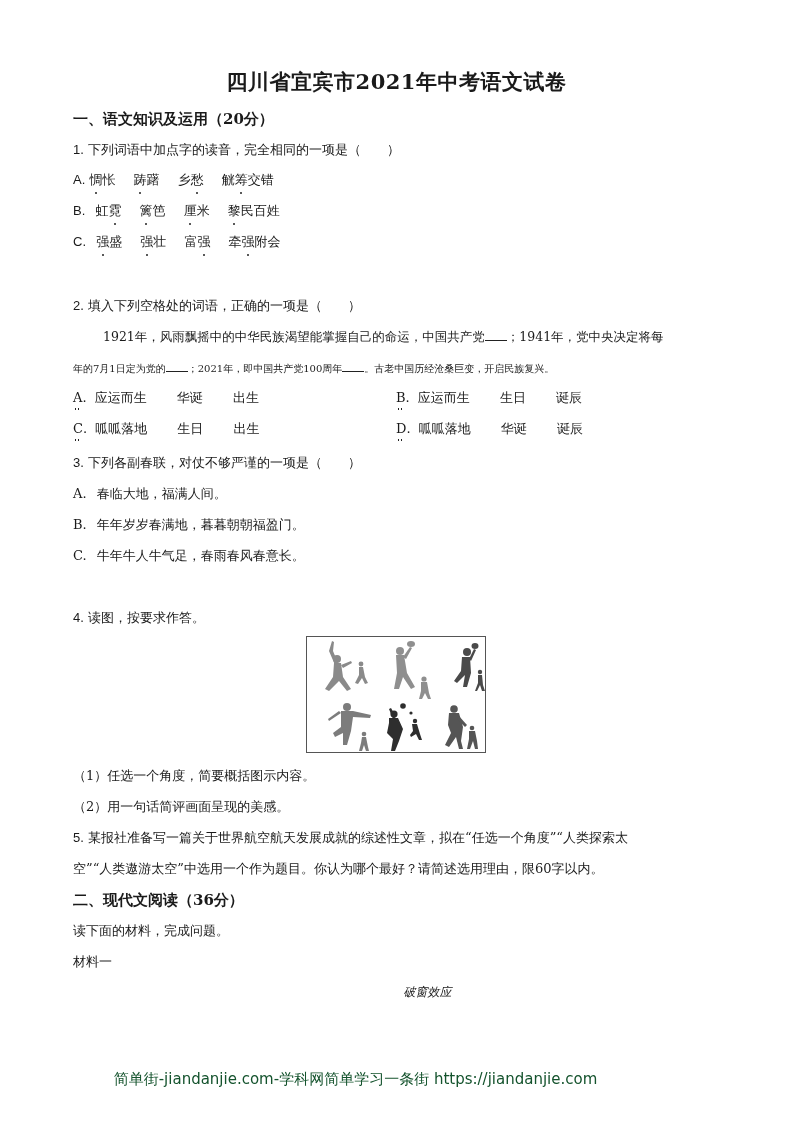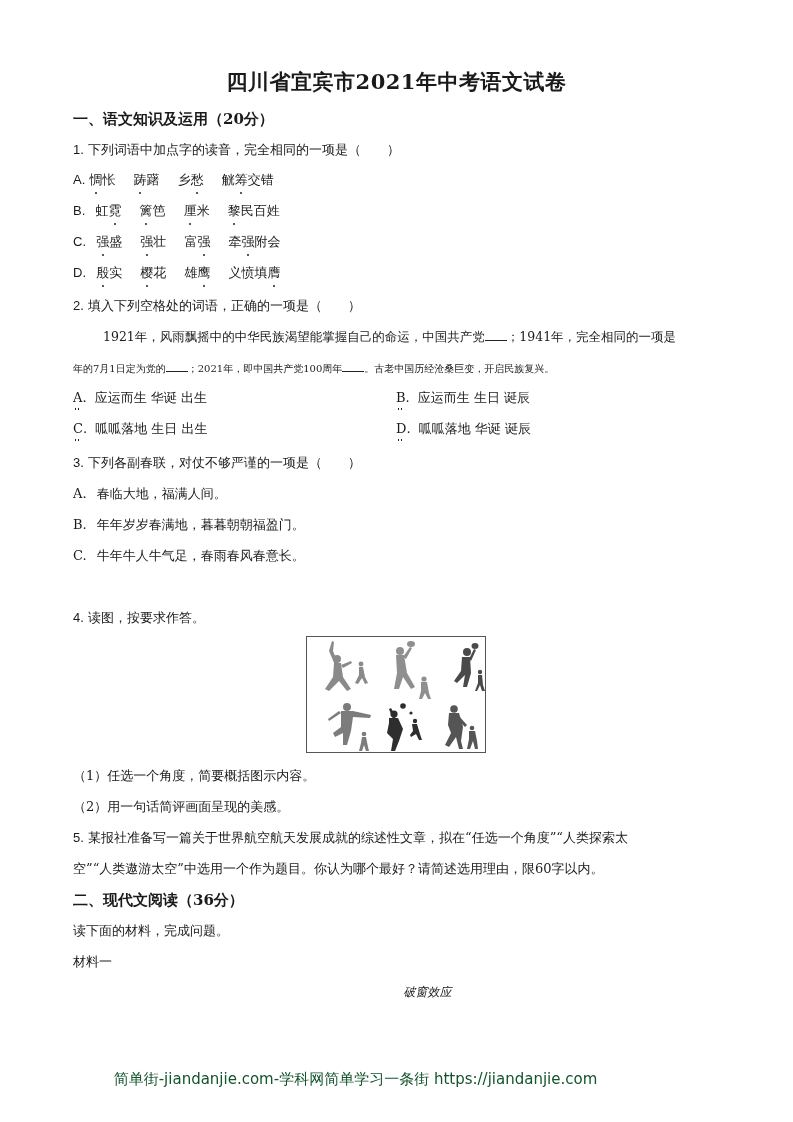--- a/index.html
+++ b/index.html
@@ -11,21 +11,21 @@
     .section { left: 73px; font-size: 15px; font-weight: bold; }
     .line { font-size: 13px; }
     .qnum { font-family: "Liberation Sans", "DejaVu Sans", sans-serif; }
     .dot { position: relative; display: inline-block; }
     .dot::after { content: ""; position: absolute; left: 50%; bottom: -5px; width: 2px; height: 2px; margin-left: -1px; background: #222; border-radius: 50%; }
     .ddot { position: relative; display: inline-block; }
     .ddot::after { content: ""; position: absolute; left: 1px; bottom: -5px; width: 6px; height: 2px;
       background: radial-gradient(circle, #222 0.9px, transparent 1.1px) 0 0 / 3px 2px repeat-x; }
     .opt { display: inline-block; }
     .gap1 { margin-left: 14px; }
-    .gap2 { margin-left: 0; }
+    .gap2 { margin-left: 26px; }
     .blank { display: inline-block; width: 22px; border-bottom: 1px solid #222; height: 12px; vertical-align: baseline; }
     .figure { left: 306px; top: 636px; width: 178px; height: 115px; border: 1px solid #555; background: #fff; overflow: hidden; }
     .footer { left: 0; width: 711px; text-align: center; top: 1070px; font-family: "DejaVu Sans", sans-serif; font-size: 15px; color: #14532d; }
     .subtitle { left: 0; width: 793px; text-align: center; top: 984px; font-size: 12px; font-style: italic; padding-left: 31px; }
   </style>
 </head>
 <body>
 
 <div class="page">
 
@@ -55,35 +55,28 @@
   </div>
 
   <div class="abs line" style="left:73px; top:233px;">
     <span class="qnum">C.</span>
     <span class="opt" style="margin-left:6px;"><span class="dot">强</span>盛</span>
     <span class="opt gap1"><span class="dot">强</span>壮</span>
     <span class="opt gap1">富<span class="dot">强</span></span>
     <span class="opt gap1">牵<span class="dot">强</span>附会</span>
   </div>
 
-  <div class="abs line" style="left:73px; top:264px;">
-    <span class="qnum">D.</span>
-    <span class="opt" style="margin-left:6px;"><span class="dot">殷</span>实</span>
-    <span class="opt gap1"><span class="dot">樱</span>花</span>
-    <span class="opt gap1">雄<span class="dot">鹰</span></span>
-    <span class="opt gap1">义愤填<span class="dot">膺</span></span>
-  </div>
 
   <div class="abs line" style="left:73px; top:297px;">
     <span class="qnum">2.</span>
     <span>填入下列空格处的词语，正确的一项是（　　）</span>
   </div>
 
   <div class="abs line" style="left:103px; top:328px; font-size:12.5px;">
-    <span>1921年，风雨飘摇中的中华民族渴望能掌握自己的命运，中国共产党</span><span class="blank"></span><span>；1941年，完全相同的一项是</span>
+    <span>1921年，风雨飘摇中的中华民族渴望能掌握自己的命运，中国共产党</span><span class="blank"></span><span>；1941年，党中央决定将每</span>
   </div>
   <div class="abs line" style="left:73px; top:359px; font-size:10px;text-align:right;">
     <span>年的7月1日定为党的</span><span class="blank"></span><span>；2021年，即中国共产党100周年</span><span class="blank"></span><span>。古老中国历经沧桑巨变，开启民族复兴。</span>
   </div>
 
   <div class="abs line" style="left:73px; top:389px;">
     <span class="ddot">A</span>.
     <span style="margin-left:4px;">应运而生</span>
     <span class="gap2">华诞</span>
     <span class="gap2">出生</span>

